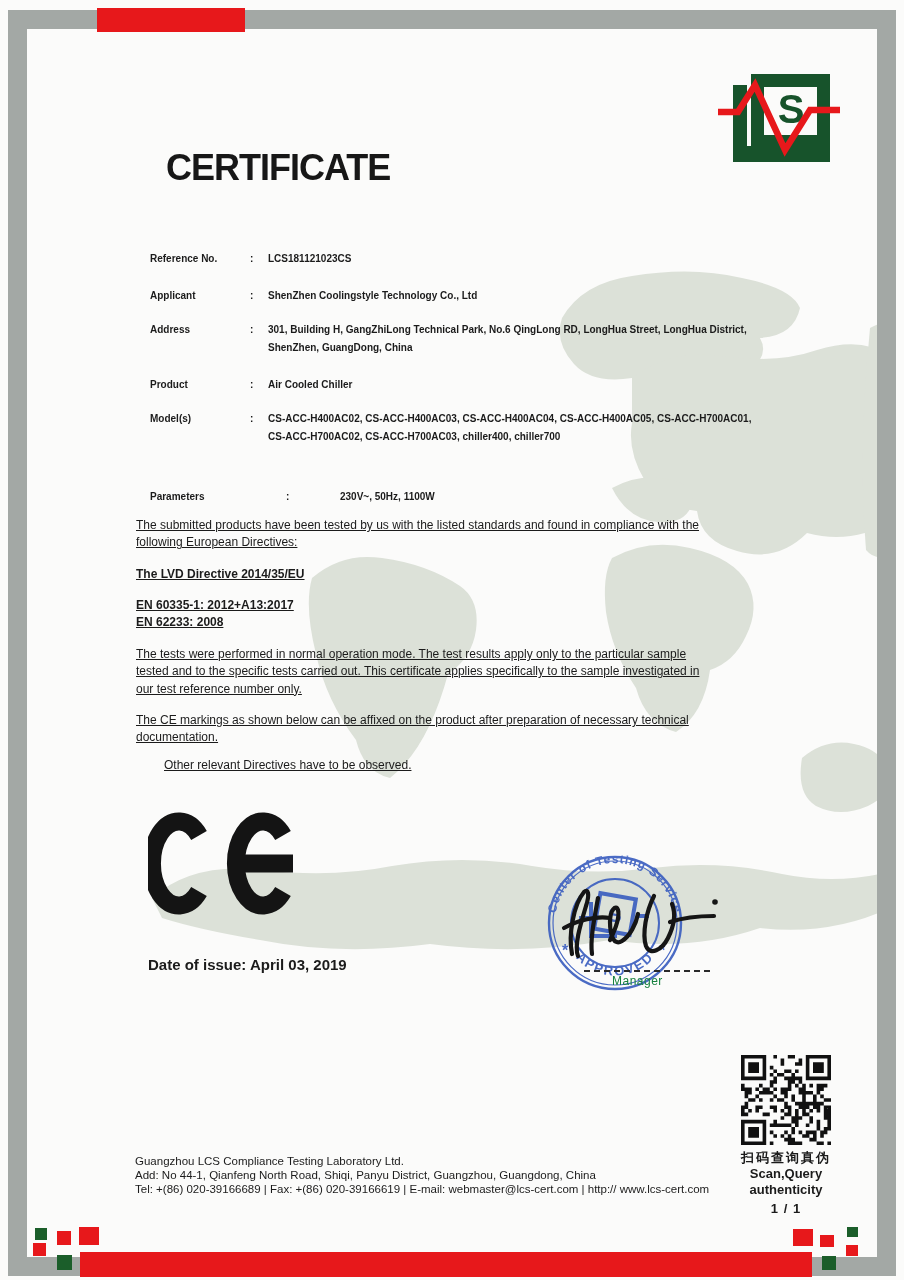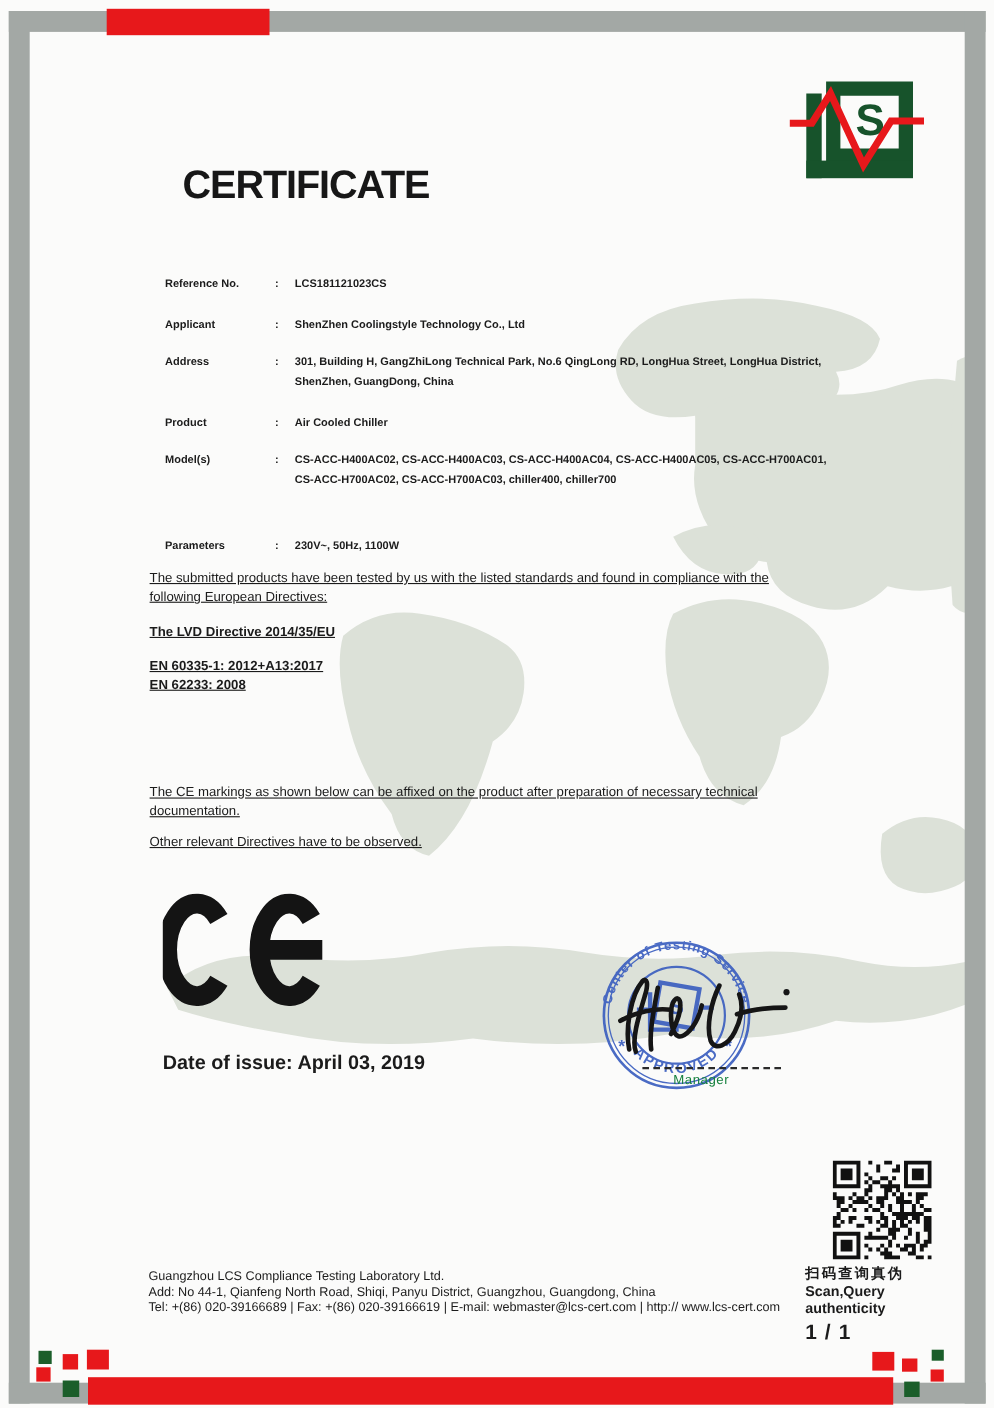--- a/index.html
+++ b/index.html
@@ -21,40 +21,40 @@
   .lcs-logo{position:absolute;left:712px;top:68px;z-index:3;}
   
   .title-block{position:absolute;left:166px;top:148px;z-index:2;}
   .title-main{font-size:36px;font-weight:bold;letter-spacing:-1px;color:#171717;line-height:40px;}
   .title-sub{font-size:22px;font-weight:bold;color:#171717;line-height:26px;margin-top:2px;}
   
   .field{position:absolute;left:150px;display:flex;z-index:2;font-size:10px;font-weight:bold;line-height:18px;}
   .flabel{width:100px;flex:none;}
   .fcolon{width:18px;flex:none;}
   .fvalue{width:500px;flex:none;}
-  .r1{top:250px;} .r2{top:287px;} .r3{top:321px;} .r4{top:376px;} .r5{top:410px;} .r6{top:488px;}
+  .r1{top:250px;} .r2{top:287px;} .r3{top:321px;} .r4{top:376px;} .r5{top:410px;} .r6{top:488px;gap:36px;}
   
   .para{position:absolute;left:136px;width:580px;font-size:12px;line-height:17.3px;z-index:2;text-decoration:underline;}
   .bold{font-weight:bold;}
   .p-intro{top:517px;} .p-lvd{top:566px;} .p-en1{top:597px;} .p-en2{top:614px;}
-  .p-tests{top:646px;} .p-cemark{top:712px;} .p-other{top:757px;}
+  .p-tests{top:646px;} .p-cemark{top:712px;} .p-other{top:757px;margin-left:28px;}
   
   .ce{position:absolute;left:148px;top:812px;z-index:2;}
-  .date-issue{position:absolute;left:148px;top:956px;font-size:18px;font-weight:bold;z-index:2;}
+  .date-issue{position:absolute;left:148px;top:956px;font-size:15px;font-weight:bold;z-index:2;}
   
   .stamp{position:absolute;left:545px;top:852px;z-index:3;opacity:0.92;}
   .signature{position:absolute;left:552px;top:878px;z-index:4;}
   .sig-line{position:absolute;left:584px;top:970px;width:126px;border-top:2px dashed #2a2a2a;z-index:4;}
   .manager{position:absolute;left:612px;top:974px;font-size:12px;letter-spacing:.5px;color:#15803d;z-index:4;}
   
-  .qr-block{position:absolute;left:732px;top:1055px;width:140px;text-align:left;z-index:2;}
+  .qr-block{position:absolute;left:716px;top:1055px;width:140px;text-align:center;z-index:2;}
   .qr-block svg{display:block;margin:0 auto;}
   .qr-cap{font-size:13px;font-weight:bold;line-height:16px;}
   .qr-cap-cn{margin-top:5px;letter-spacing:2px;}
-  .page-num{font-size:19px;font-weight:bold;letter-spacing:1px;margin-top:3px;}
+  .page-num{font-size:13px;font-weight:bold;letter-spacing:1px;margin-top:3px;}
   
   .footer{position:absolute;left:135px;top:1155px;width:610px;font-size:11.5px;line-height:13.8px;z-index:2;color:#1b1b1b;}
 </style>
 </head>
 <body>
 
 <div class="page">
 
   <svg class="map" width="760" height="730" viewBox="0 0 760 730">
     <g fill="#dce1d8">
@@ -128,20 +128,21 @@
   <div class="field r6">
     <div class="flabel">Parameters</div>
     <div class="fcolon">:</div>
     <div class="fvalue">230V~, 50Hz, 1100W</div>
   </div>
 
   <div class="para p-intro">The submitted products have been tested by us with the listed standards and found in compliance with the following European Directives:</div>
   <div class="para bold p-lvd">The LVD Directive 2014/35/EU</div>
   <div class="para bold p-en1">EN 60335-1: 2012+A13:2017</div>
   <div class="para bold p-en2">EN 62233: 2008</div>
+  <div class="para p-tests">The tests were performed in normal operation mode. The test results apply only to the particular sample tested and to the specific tests carried out. This certificate applies specifically to the sample investigated in our test reference number only.</div>
   <div class="para p-cemark">The CE markings as shown below can be affixed on the product after preparation of necessary technical documentation.</div>
   <div class="para p-other">Other relevant Directives have to be observed.</div>
 
   <svg class="ce" width="146" height="103" viewBox="0 0 146 103">
     <g fill="none" stroke="#141414" stroke-width="18">
       <path d="M51 23.4 A 27 42 0 1 0 51 79.6"></path>
       <path d="M135 23.4 A 27 42 0 1 0 135 79.6"></path>
       <path d="M96 51.5 H145"></path>
     </g>
   </svg>

